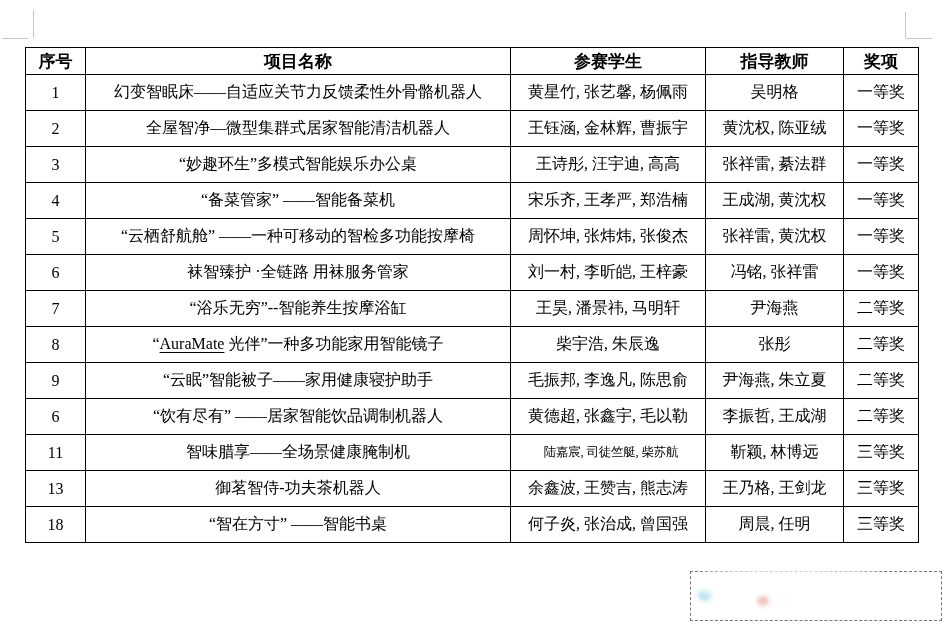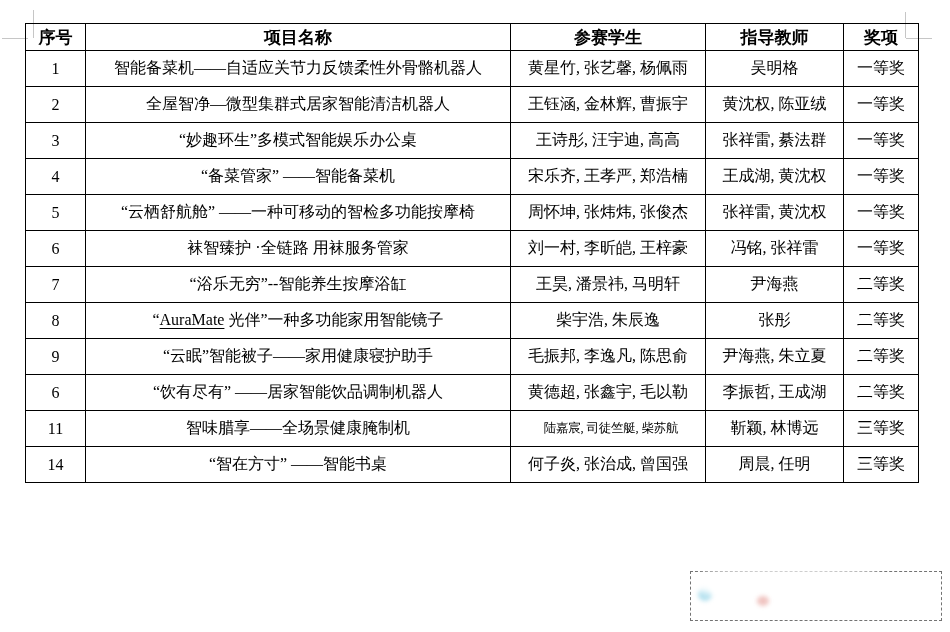--- a/index.html
+++ b/index.html
@@ -24,21 +24,21 @@
   .crop.h { height: 1px; }
   #crop-tl-v { left: 33px; top: 10px; height: 28px; }
   #crop-tl-h { left: 2px;  top: 38px; width: 26px; }
   #crop-tr-v { left: 905px; top: 12px; height: 26px; }
   #crop-tr-h { left: 906px; top: 38px; width: 26px; }
 
   
   table.results {
     position: absolute;
     left: 25px;
-    top: 23px;
+    top: 47px;
     width: 893px;
     border-collapse: collapse;
     table-layout: fixed;
   }
   .results th, .results td {
     border: 1px solid #000;
     text-align: center;
     vertical-align: middle;
     padding: 0 2px;
     overflow: hidden;
@@ -131,21 +131,21 @@
       <th>序号</th>
       <th>项目名称</th>
       <th>参赛学生</th>
       <th>指导教师</th>
       <th>奖项</th>
     </tr>
   </thead>
   <tbody>
       <tr>
         <td class="col-no">1</td>
-        <td class="col-project">智能备菜机——自适应关节力反馈柔性外骨骼机器人</td>
+        <td class="col-project">幻变智眠床——自适应关节力反馈柔性外骨骼机器人</td>
         <td class="col-students">黄星竹, 张艺馨, 杨佩雨</td>
         <td class="col-teachers">吴明格</td>
         <td class="col-award">一等奖</td>
       </tr>
       <tr>
         <td class="col-no">2</td>
         <td class="col-project">全屋智净—微型集群式居家智能清洁机器人</td>
         <td class="col-students">王钰涵, 金林辉, 曹振宇</td>
         <td class="col-teachers">黄沈权, 陈亚绒</td>
         <td class="col-award">一等奖</td>
@@ -207,21 +207,28 @@
         <td class="col-award">二等奖</td>
       </tr>
       <tr>
         <td class="col-no">11</td>
         <td class="col-project">智味腊享——全场景健康腌制机</td>
         <td class="col-students small">陆嘉宸, 司徒竺艇, 柴苏航</td>
         <td class="col-teachers">靳颖, 林博远</td>
         <td class="col-award">三等奖</td>
       </tr>
       <tr>
-        <td class="col-no">14</td>
+        <td class="col-no">13</td>
+        <td class="col-project">御茗智侍-功夫茶机器人</td>
+        <td class="col-students">余鑫波, 王赞吉, 熊志涛</td>
+        <td class="col-teachers">王乃格, 王剑龙</td>
+        <td class="col-award">三等奖</td>
+      </tr>
+      <tr>
+        <td class="col-no">18</td>
         <td class="col-project">“智在方寸” ——智能书桌</td>
         <td class="col-students">何子炎, 张治成, 曾国强</td>
         <td class="col-teachers">周晨, 任明</td>
         <td class="col-award">三等奖</td>
       </tr>
     </tbody>
 </table>
 
 <div id="smudge"></div>
 <div class="tint" id="tint-cyan"></div>

